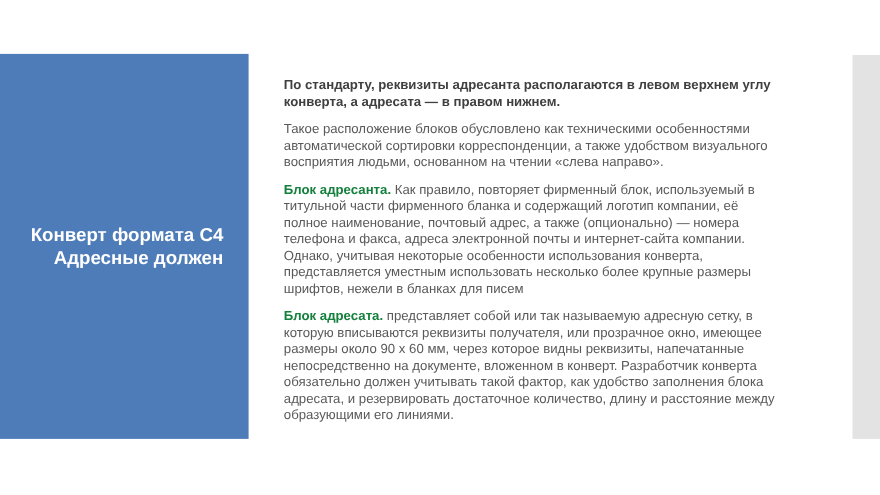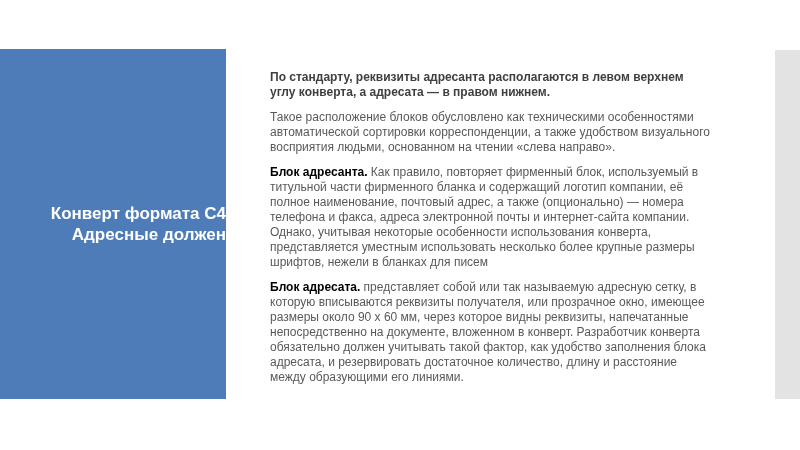--- a/index.html
+++ b/index.html
@@ -21,20 +21,21 @@
     position: absolute;
     left: 0;
     top: 49px;
     width: 226px;
     height: 350px;
     background: #4e7cb8;
     display: flex;
     flex-direction: column;
     justify-content: center;
     box-sizing: border-box;
+    padding-right: 23px;
     text-align: right;
   }
   .title-line {
     color: #ffffff;
     font-size: 17px;
     font-weight: bold;
     line-height: 21px;
     white-space: nowrap;
   }
   .accent-strip {
@@ -48,29 +49,29 @@
   .content {
     position: absolute;
     left: 258px;
     top: 70px;
     width: 452px;
     color: #595959;
     font-size: 12px;
     line-height: 15px;
   }
   .content p {
-    margin: 0 0 10px 12px;
+    margin: 0 0 10px 0;
   }
   .para-intro {
     font-weight: bold;
     color: #3f3f3f;
   }
   .lead {
     font-weight: bold;
-    color: #000000;
+    color: #15803d;
     text-align: center;
   }
 </style>
 </head>
 <body>
 
 <div class="slide">
 
   <div class="title-panel">
     <div class="title-line">Конверт формата С4</div>

